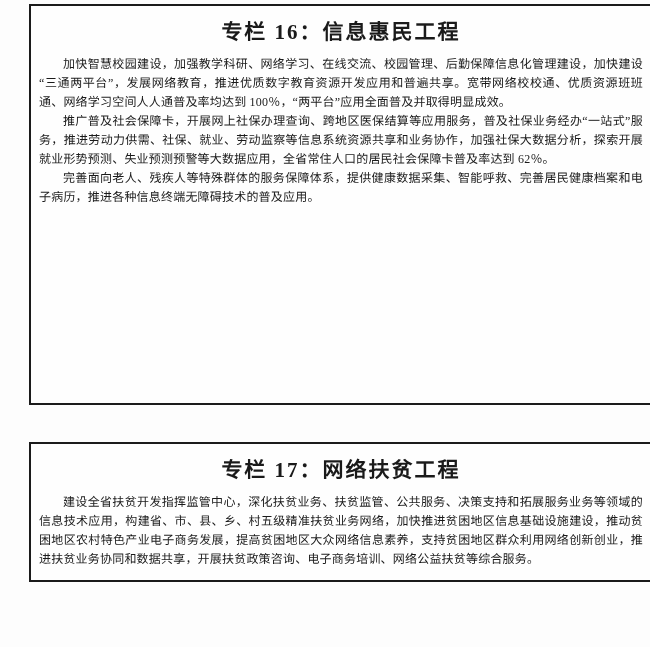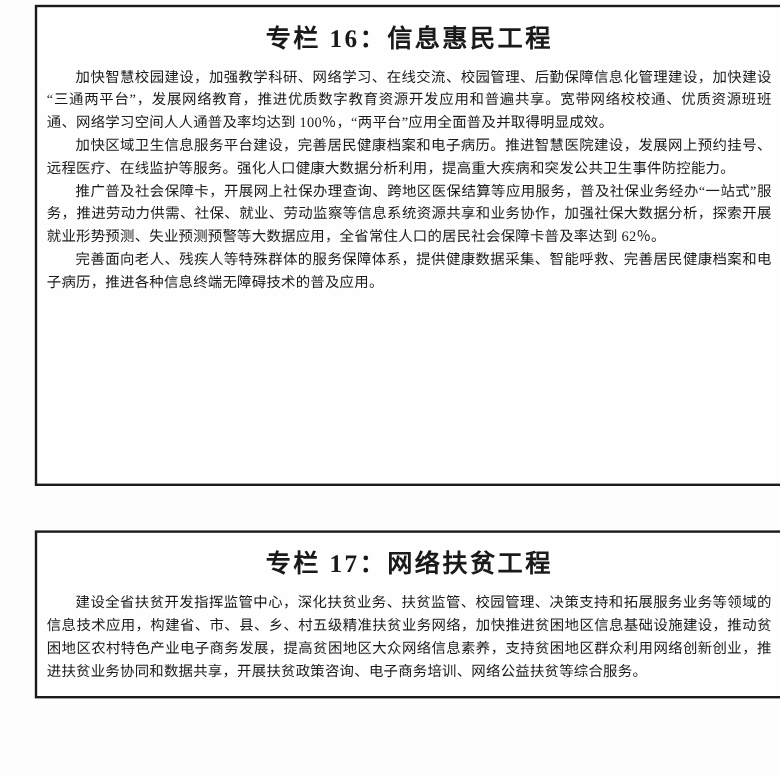--- a/index.html
+++ b/index.html
@@ -53,23 +53,22 @@
   }
 </style>
 </head>
 <body>
 
 <div class="page">
 
   <section class="panel panel-1">
     <h2 class="panel-title">专栏 16：信息惠民工程</h2>
     <p>加快智慧校园建设，加强教学科研、网络学习、在线交流、校园管理、后勤保障信息化管理建设，加快建设“三通两平台”，发展网络教育，推进优质数字教育资源开发应用和普遍共享。宽带网络校校通、优质资源班班通、网络学习空间人人通普及率均达到 100％，“两平台”应用全面普及并取得明显成效。</p>
-    <p>加快区域卫生信息服务平台建设，完善居民健康档案和电子病历。推进智慧医院建设，发展网上预约挂号、远程医疗、在线监护等服务。强化人口健康大数据分析利用，提高重大疾病和突发公共卫生事件防控能力。</p>
     <p>推广普及社会保障卡，开展网上社保办理查询、跨地区医保结算等应用服务，普及社保业务经办“一站式”服务，推进劳动力供需、社保、就业、劳动监察等信息系统资源共享和业务协作，加强社保大数据分析，探索开展就业形势预测、失业预测预警等大数据应用，全省常住人口的居民社会保障卡普及率达到 62％。</p>
     <p>完善面向老人、残疾人等特殊群体的服务保障体系，提供健康数据采集、智能呼救、完善居民健康档案和电子病历，推进各种信息终端无障碍技术的普及应用。</p>
   </section>
 
   <section class="panel panel-2">
     <h2 class="panel-title">专栏 17：网络扶贫工程</h2>
-    <p>建设全省扶贫开发指挥监管中心，深化扶贫业务、扶贫监管、校园管理、决策支持和拓展服务业务等领域的信息技术应用，构建省、市、县、乡、村五级精准扶贫业务网络，加快推进贫困地区信息基础设施建设，推动贫困地区农村特色产业电子商务发展，提高贫困地区大众网络信息素养，支持贫困地区群众利用网络创新创业，推进扶贫业务协同和数据共享，开展扶贫政策咨询、电子商务培训、网络公益扶贫等综合服务。</p>
+    <p>建设全省扶贫开发指挥监管中心，深化扶贫业务、扶贫监管、公共服务、决策支持和拓展服务业务等领域的信息技术应用，构建省、市、县、乡、村五级精准扶贫业务网络，加快推进贫困地区信息基础设施建设，推动贫困地区农村特色产业电子商务发展，提高贫困地区大众网络信息素养，支持贫困地区群众利用网络创新创业，推进扶贫业务协同和数据共享，开展扶贫政策咨询、电子商务培训、网络公益扶贫等综合服务。</p>
   </section>
 
 </div>
 
 </body></html>

